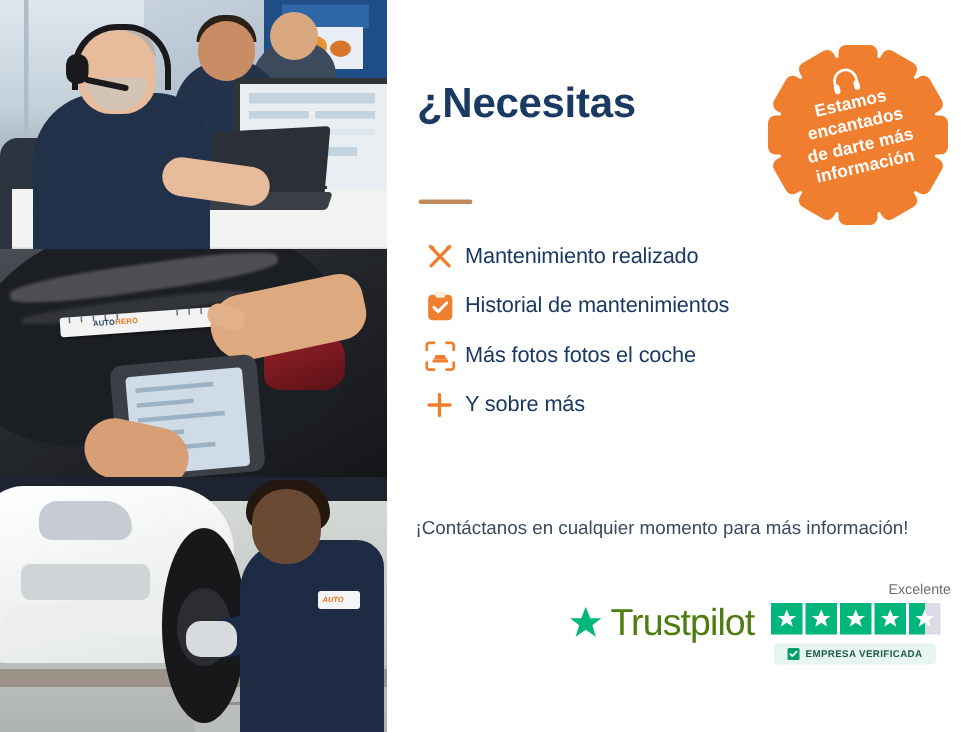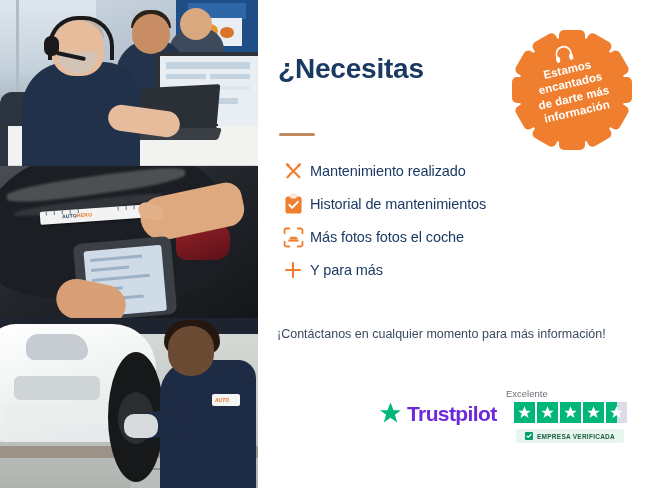--- a/index.html
+++ b/index.html
@@ -104,29 +104,29 @@
   .badge .hs{position:absolute;left:50%;top:14px;margin-left:-11px;width:22px;height:22px;}
   .badge .txt{position:absolute;left:0;right:0;top:34px;text-align:center;color:#fff;
     font-size:11.5px;font-weight:bold;line-height:1.24;letter-spacing:.1px;}
 
   
   .list{position:absolute;left:18px;top:155px;width:330px;}
   .item{display:flex;align-items:center;height:32px;margin-bottom:1px;}
   .ico{width:34px;height:24px;flex:0 0 34px;display:flex;align-items:center;justify-content:center;}
   .item .label{font-size:14.5px;color:#1b3a63;letter-spacing:-.1px;}
 
-  .contact{position:absolute;left:19px;top:325px;width:360px;
+  .contact{position:absolute;left:19px;top:343px;width:360px;
     font-size:12.5px;line-height:1.55;color:#3a4a5e;}
 
   
   .tp{position:absolute;left:120px;top:388px;width:256px;height:62px;}
   .tp-logo{position:absolute;left:0;top:13px;display:flex;align-items:center;gap:4px;}
-  .tp-logo .name{font-size:21px;font-weight:bold;color:#6d28d9;letter-spacing:-.6px;}
+  .tp-logo .name{font-size:25px;font-weight:normal;color:#4d7c0f;letter-spacing:-.6px;}
   .tp-right{position:absolute;left:128px;top:0;width:128px;}
-  .excel{font-size:9.5px;color:#6a6f75;text-align:left;margin-bottom:3px;}
+  .excel{font-size:9.5px;color:#6a6f75;text-align:right;margin-bottom:3px;}
   .stars{display:flex;gap:2px;justify-content:center;}
   .star{width:21px;height:21px;background:#00b67a;display:flex;align-items:center;justify-content:center;}
   .star.half{background:linear-gradient(90deg,#00b67a 50%,#dcdce6 50%);}
   .verified{margin-top:6px;display:flex;align-items:center;justify-content:center;gap:4px;
     background:#e6f6ee;border-radius:3px;height:14px;width:108px;margin-left:auto;margin-right:auto;}
   .verified .vt{font-size:6.5px;font-weight:bold;color:#1f5c44;letter-spacing:.25px;}
   .vbox{width:8px;height:8px;background:#00a06e;border-radius:1px;display:flex;align-items:center;justify-content:center;}
 </style>
 </head>
 <body>
@@ -306,21 +306,21 @@
         </span>
         <span class="label">Más fotos fotos el coche</span>
       </div>
 
       <div class="item">
         <span class="ico">
           <svg width="20" height="20" viewBox="0 0 20 20" fill="none" stroke="#ef7f2e" stroke-width="2.2" stroke-linecap="round">
             <path d="M10 3v14M3 10h14"></path>
           </svg>
         </span>
-        <span class="label">Y para más</span>
+        <span class="label">Y sobre más</span>
       </div>
 
     </div>
 
     <div class="contact">
       <div>¡Contáctanos en cualquier momento para más información!</div>
     </div>
 
     <div class="tp">
       <div class="tp-logo">

